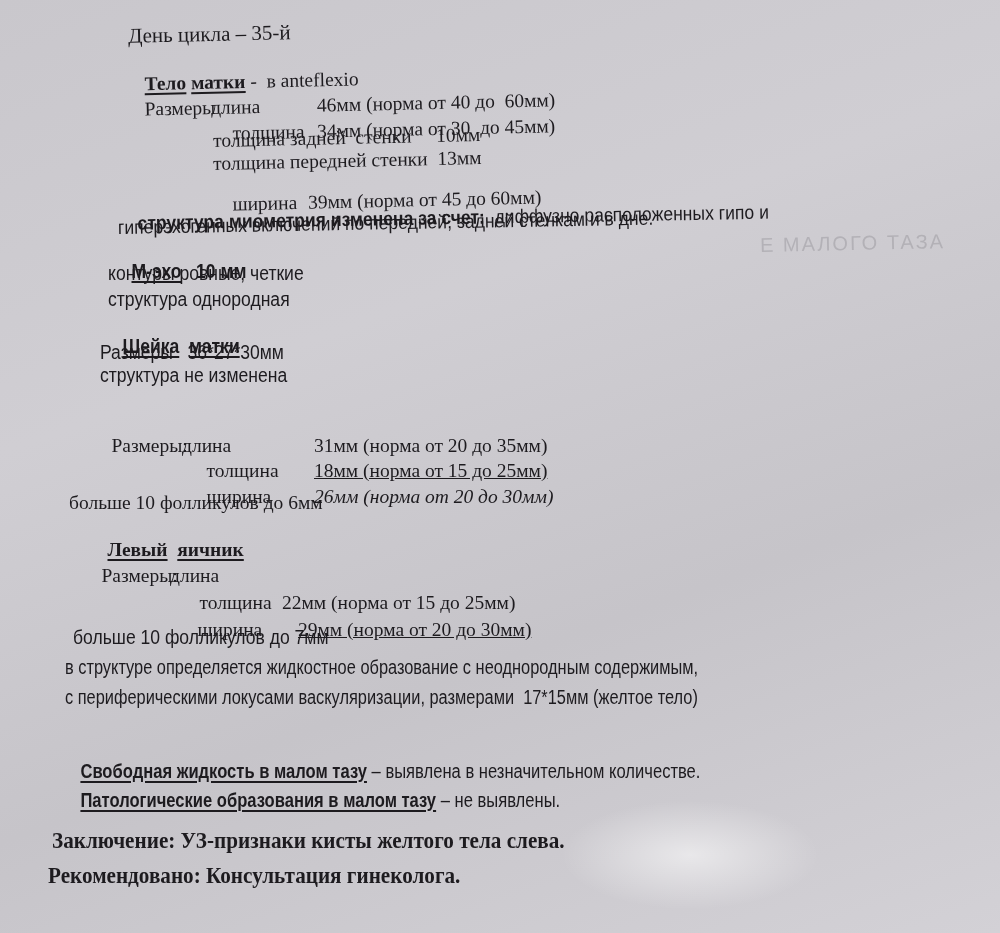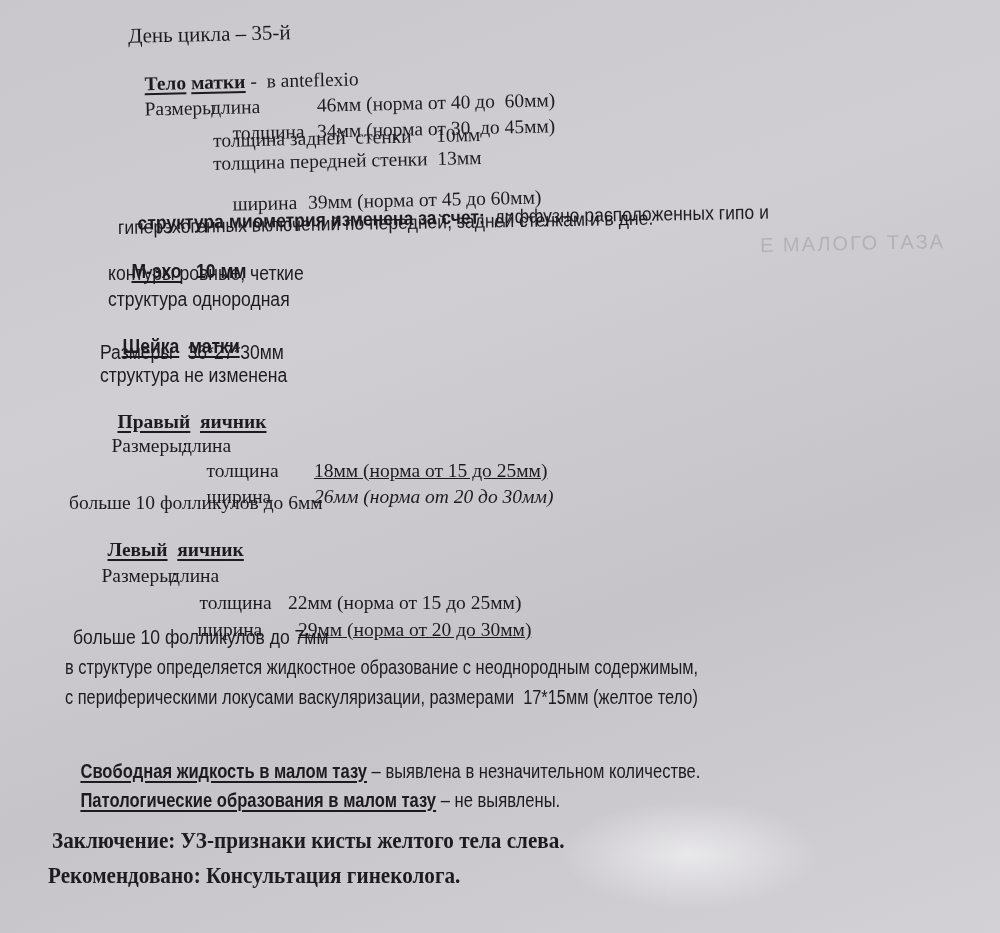--- a/index.html
+++ b/index.html
@@ -60,42 +60,39 @@
   </div>
   <div class="line cond" style="left:108px;top:264px;transform:scaleX(.9);">контуры ровные, четкие</div>
   <div class="line cond" style="left:108px;top:290px;transform:scaleX(.9);">структура однородная</div>
 
   <div class="line cond" style="left:103px;top:317px;transform:scaleX(.9);">
     <span class="b u">Шейка</span>  <span class="b u">матки</span>
   </div>
   <div class="line cond" style="left:100px;top:343px;transform:scaleX(.9);">Размеры   36*27*30мм</div>
   <div class="line cond" style="left:100px;top:366px;transform:scaleX(.9);">структура не изменена</div>
 
-  <div class="line" style="left:98px;top:392px;">
-    <span class="b u">Правый</span>  <span class="b u">яичник</span>
-  </div>
   <div class="line" style="left:92px;top:416px;">
-    <span>Размеры:</span><span style="position:absolute;left:90px;">длина</span>
+    <span>Размеры:</span><span style="position:absolute;left:90px;">длина</span><span style="position:absolute;left:222px;">31мм (норма от 20 до 35мм)</span>
   </div>
   <div class="line" style="left:187px;top:441px;">
     <span>толщина</span><span style="position:absolute;left:127px;text-decoration:underline;">18мм (норма от 15 до 25мм)</span>
   </div>
   <div class="line" style="left:187px;top:467px;">
     <span>ширина</span><span style="position:absolute;left:127px;font-style:italic;">26мм (норма от 20 до 30мм)</span>
   </div>
   <div class="line" style="left:69px;top:493px;">больше 10 фолликулов до 6мм</div>
 
   <div class="line" style="left:88px;top:520px;">
     <span class="b u">Левый</span>  <span class="b u">яичник</span>
   </div>
   <div class="line" style="left:82px;top:546px;">
     <span>Размеры:</span><span style="position:absolute;left:88px;">длина</span>
   </div>
   <div class="line" style="left:180px;top:573px;">
-    <span>толщина</span><span style="position:absolute;left:108px;">22мм (норма от 15 до 25мм)</span>
+    <span>толщина</span><span style="position:absolute;left:102px;">22мм (норма от 15 до 25мм)</span>
   </div>
   <div class="line" style="left:178px;top:600px;">
     <span>ширина</span><span style="position:absolute;left:120px;text-decoration:underline;">29мм (норма от 20 до 30мм)</span>
   </div>
   <div class="line cond" style="left:73px;top:628px;transform:scaleX(.9);">больше 10 фолликулов до 7мм</div>
   <div class="line cond" style="left:65px;top:658px;transform:scaleX(.84);">в структуре определяется жидкостное образование с неоднородным содержимым,</div>
   <div class="line cond" style="left:65px;top:688px;transform:scaleX(.84);">с периферическими локусами васкуляризации, размерами  17*15мм (желтое тело)</div>
 
   <div class="line cond" style="left:62px;top:742px;transform:scaleX(.85);">
     <span class="b u">Свободная жидкость в малом тазу</span><span> – выявлена в незначительном количестве.</span>

